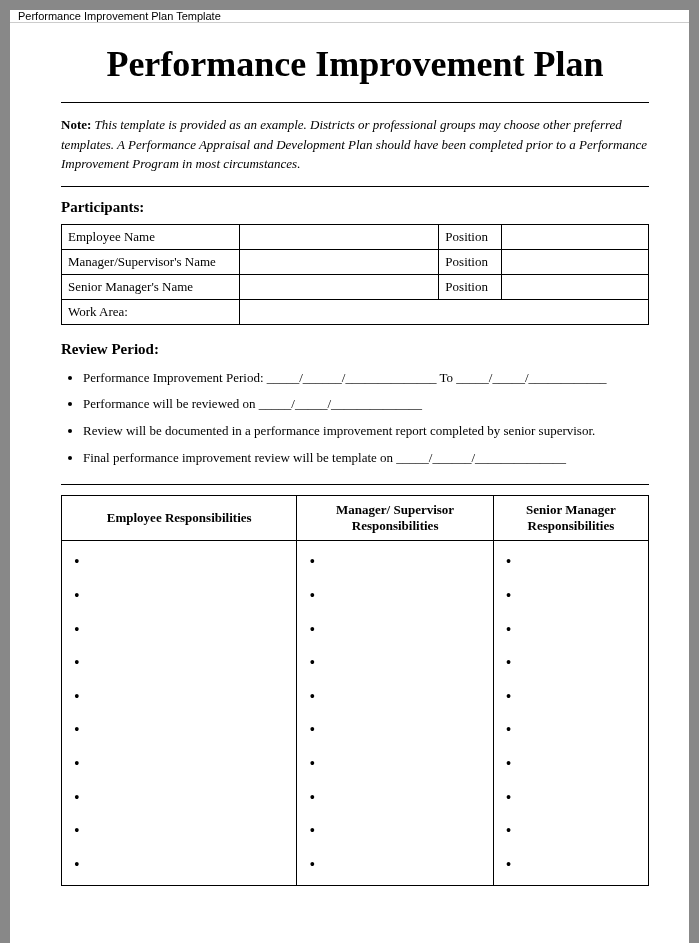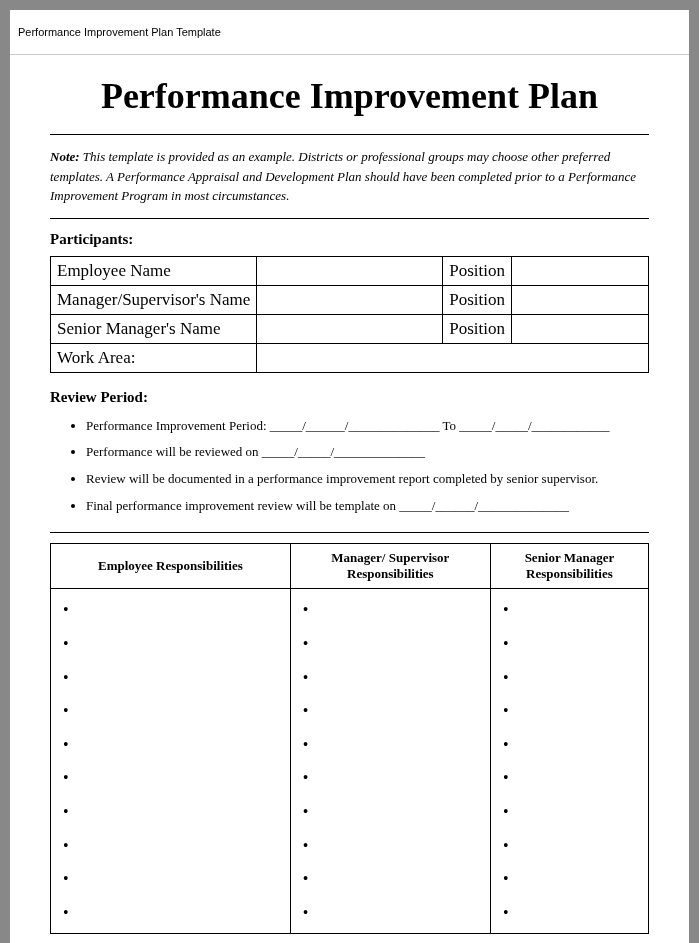--- a/index.html
+++ b/index.html
@@ -22,27 +22,27 @@
       width: 699px;
       min-height: 943px;
       background: #fff;
       padding: 0;
       position: relative;
     }
 
     .page-header-bar {
       background: #fff;
       border-bottom: 1px solid #ccc;
-      padding: 16px 8px;
+      padding: 0 8px;
       font-size: 11px;
       font-family: Arial, sans-serif;
     }
 
     .page-content {
-      padding: 20px 40px 30px 40px;
+      padding: 20px 40px 30px 51px;
     }
 
     .main-title {
       font-size: 36px;
       font-weight: bold;
       text-align: center;
       margin-bottom: 16px;
       font-family: Times New Roman, serif;
       line-height: 1.2;
     }
@@ -55,39 +55,38 @@
 
     .note-section {
       margin: 12px 0;
       font-size: 13px;
       font-family: Times New Roman, serif;
       line-height: 1.5;
     }
 
     .note-section .note-label {
       font-weight: bold;
-      font-style: italic;
     }
 
     .note-section .note-italic {
       font-style: italic;
     }
 
     .section-heading {
       font-size: 15px;
       font-weight: bold;
       margin-bottom: 8px;
       margin-top: 12px;
       font-family: Times New Roman, serif;
     }
 
     .participants-table {
       width: 100%;
       border-collapse: collapse;
-      font-size: 17px;
+      font-size: 13px;
       font-family: Times New Roman, serif;
       margin-bottom: 16px;
     }
 
     .participants-table td {
       border: 1px solid #000;
       padding: 4px 6px;
       min-height: 22px;
       height: 22px;
     }
@@ -109,21 +108,21 @@
     .participants-table td.pos-value {
       width: 140px;
     }
 
     .review-period-section {
       margin-bottom: 14px;
     }
 
     .bullet-list {
       list-style: disc;
-      margin-left: 36px;
+      margin-left: 22px;
       font-size: 13px;
       font-family: Times New Roman, serif;
       line-height: 1.9;
     }
 
     .bullet-list li {
       margin-bottom: 2px;
     }
 
     .responsibilities-table {

